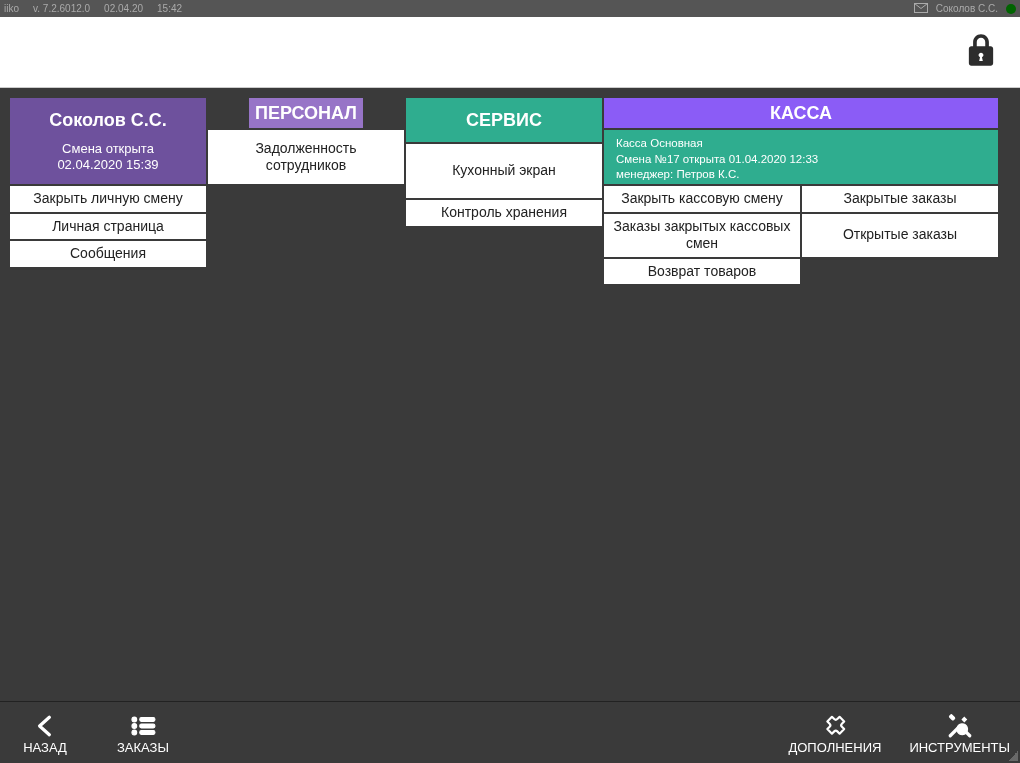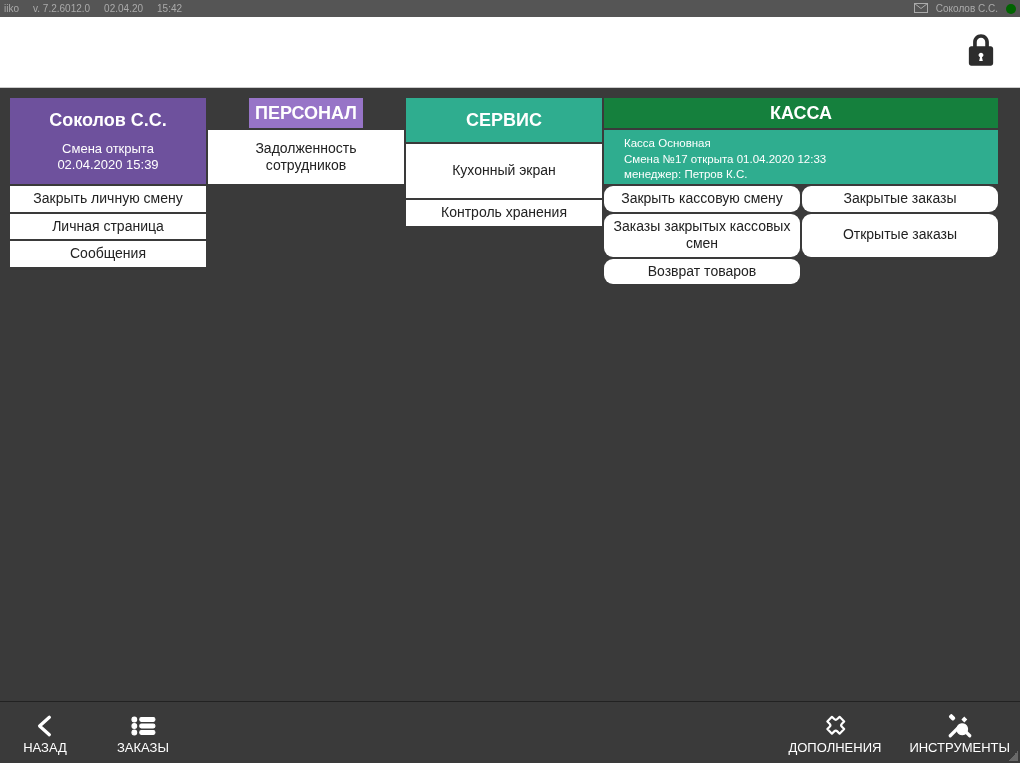--- a/index.html
+++ b/index.html
@@ -31,31 +31,31 @@
     background: #fff; color: #222; display: flex; flex-direction: column;
     align-items: center; justify-content: center; text-align: center;
     font-size: 14px; line-height: 1.25; padding: 4px 6px; cursor: pointer;
     user-select: none;
   }
   .tile.header { font-weight: 600; font-size: 18px; color: #fff; }
   .tile.user-hdr { background: #6e519d; height: 86px; }
   .tile.user-hdr .sub { font-weight: 400; font-size: 13px; margin-top: 10px; }
   .tile.staff-hdr { background: #9774c7; color:#fff; height:30px;}
   .tile.service-hdr { background: #2fad8f; color:#fff; height:44px;text-align:center;}
-  .tile.cash-hdr { background: #15803d; color:#fff; height:30px;}
+  .tile.cash-hdr { background: #8b5cf6; color:#fff; height:30px;}
   .tile.cash-info {
     background: #2fad8f; color: #fff; text-align: right; align-items:flex-start;
-    justify-content:flex-start; font-size: 11.5px; line-height:1.35; padding:6px 20px;
+    justify-content:flex-start; font-size: 11.5px; line-height:1.35; padding:6px 12px;
   }
   .col { display:flex; flex-direction:column; gap:2px; }
 
   .cols-wrap { display:flex; gap:2px; }
   .c1 { width:196px; } .c2{width:196px;align-items:center;} .c3{width:196px;} .c45{width:394px; display:flex; flex-direction:column; gap:2px;}
   .c45-row{display:flex; gap:2px;}
-  .c45-row .tile{flex:1;border-radius:9px;}
+  .c45-row .tile{flex:1;}
 
   
   .bottombar {
     height: 62px; background: #3a3a3a; display:flex; justify-content:space-between;
     border-top: 1px solid #222;
     padding: 0 10px 2px 10px;
   }
   .nav-group { display:flex; gap: 28px; align-items:center;}
   .nav-btn { color:#fff; display:flex; flex-direction:column; align-items:center; justify-content:center;
     font-size:13px; gap:1px; cursor:pointer; min-width:70px; padding-top:4px;}

